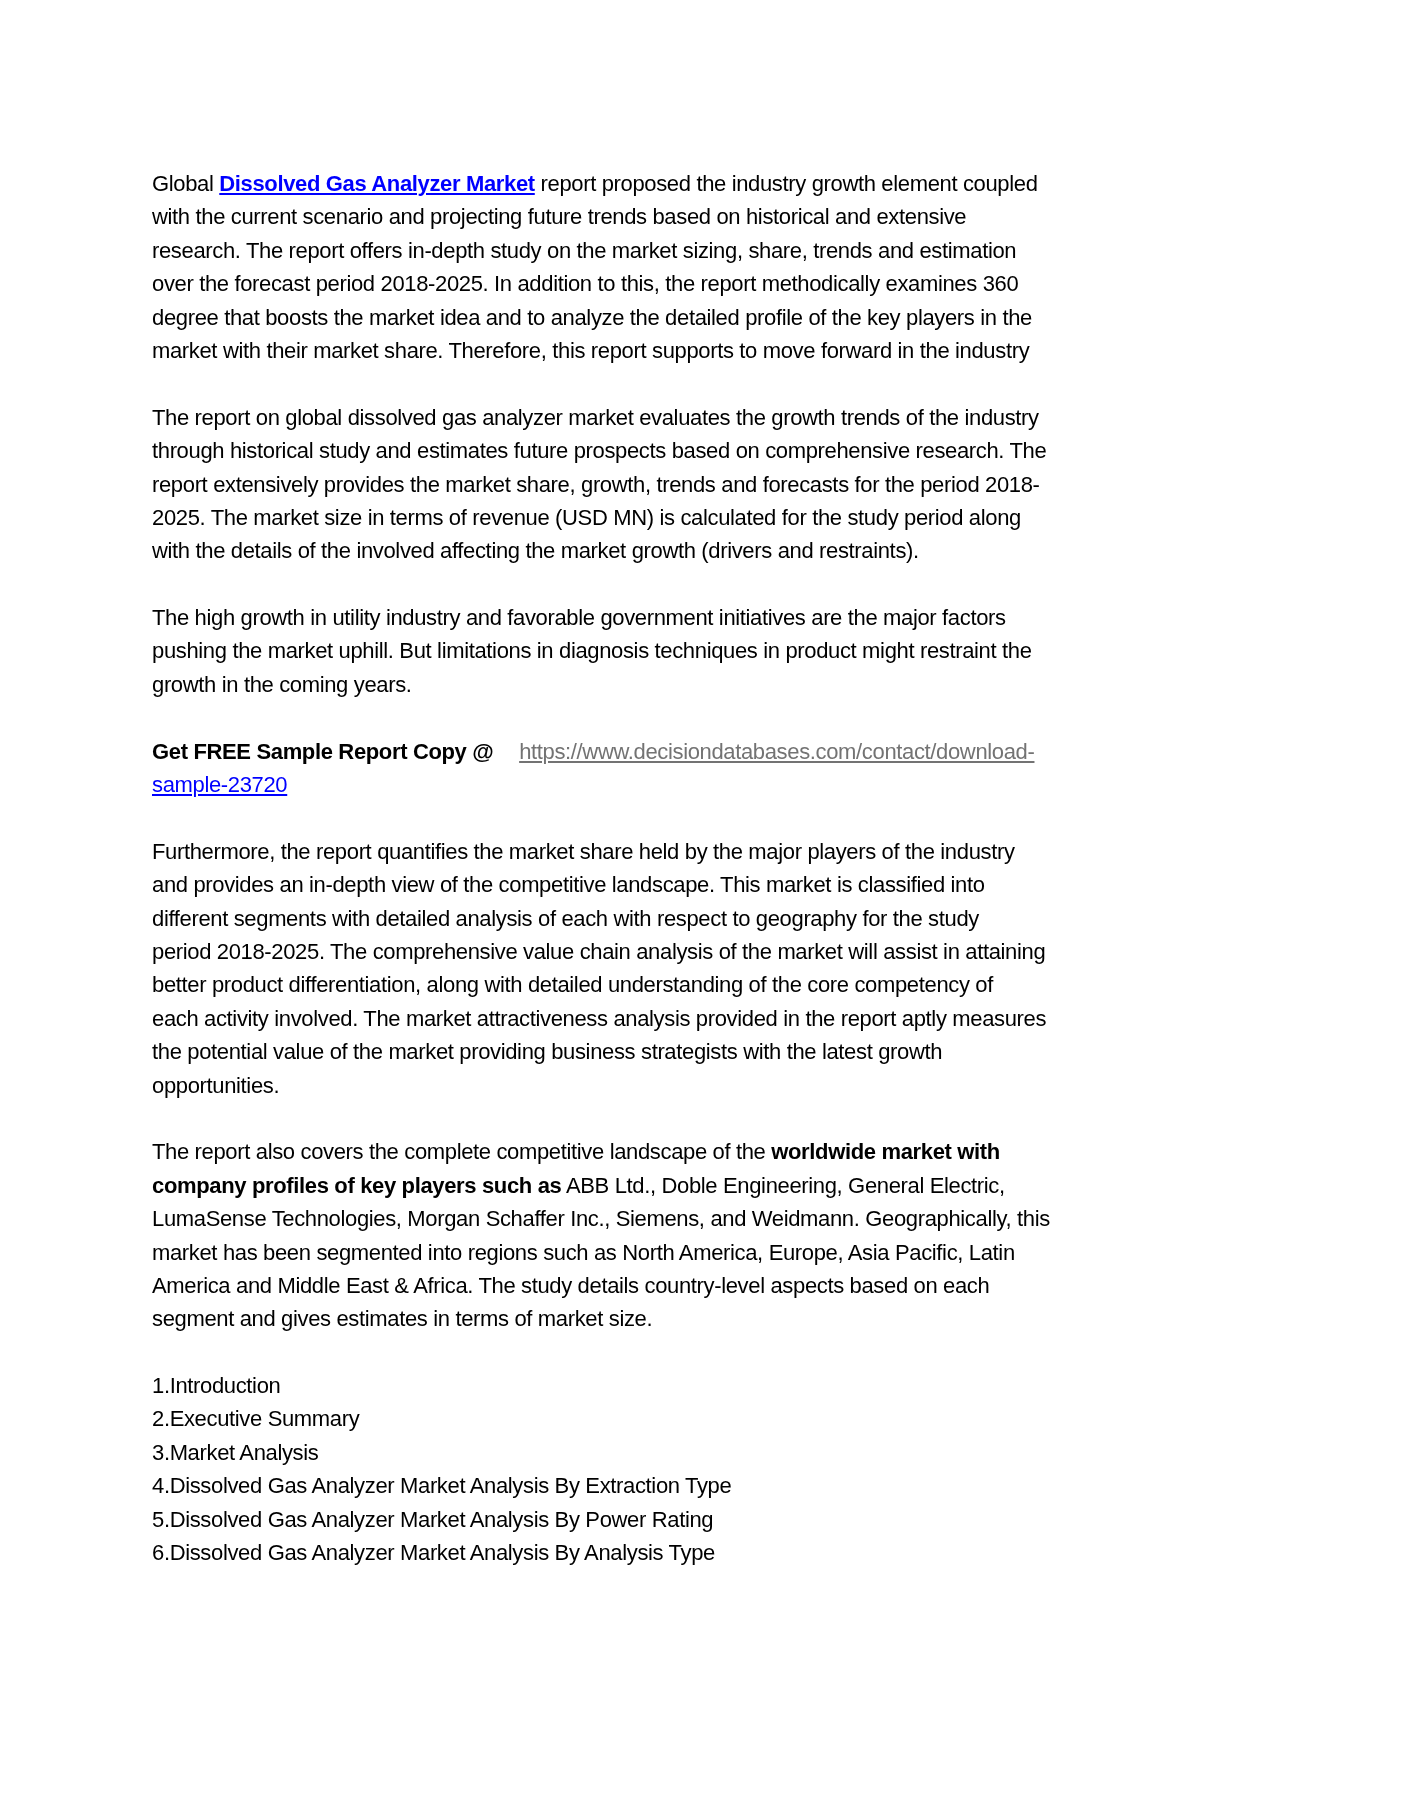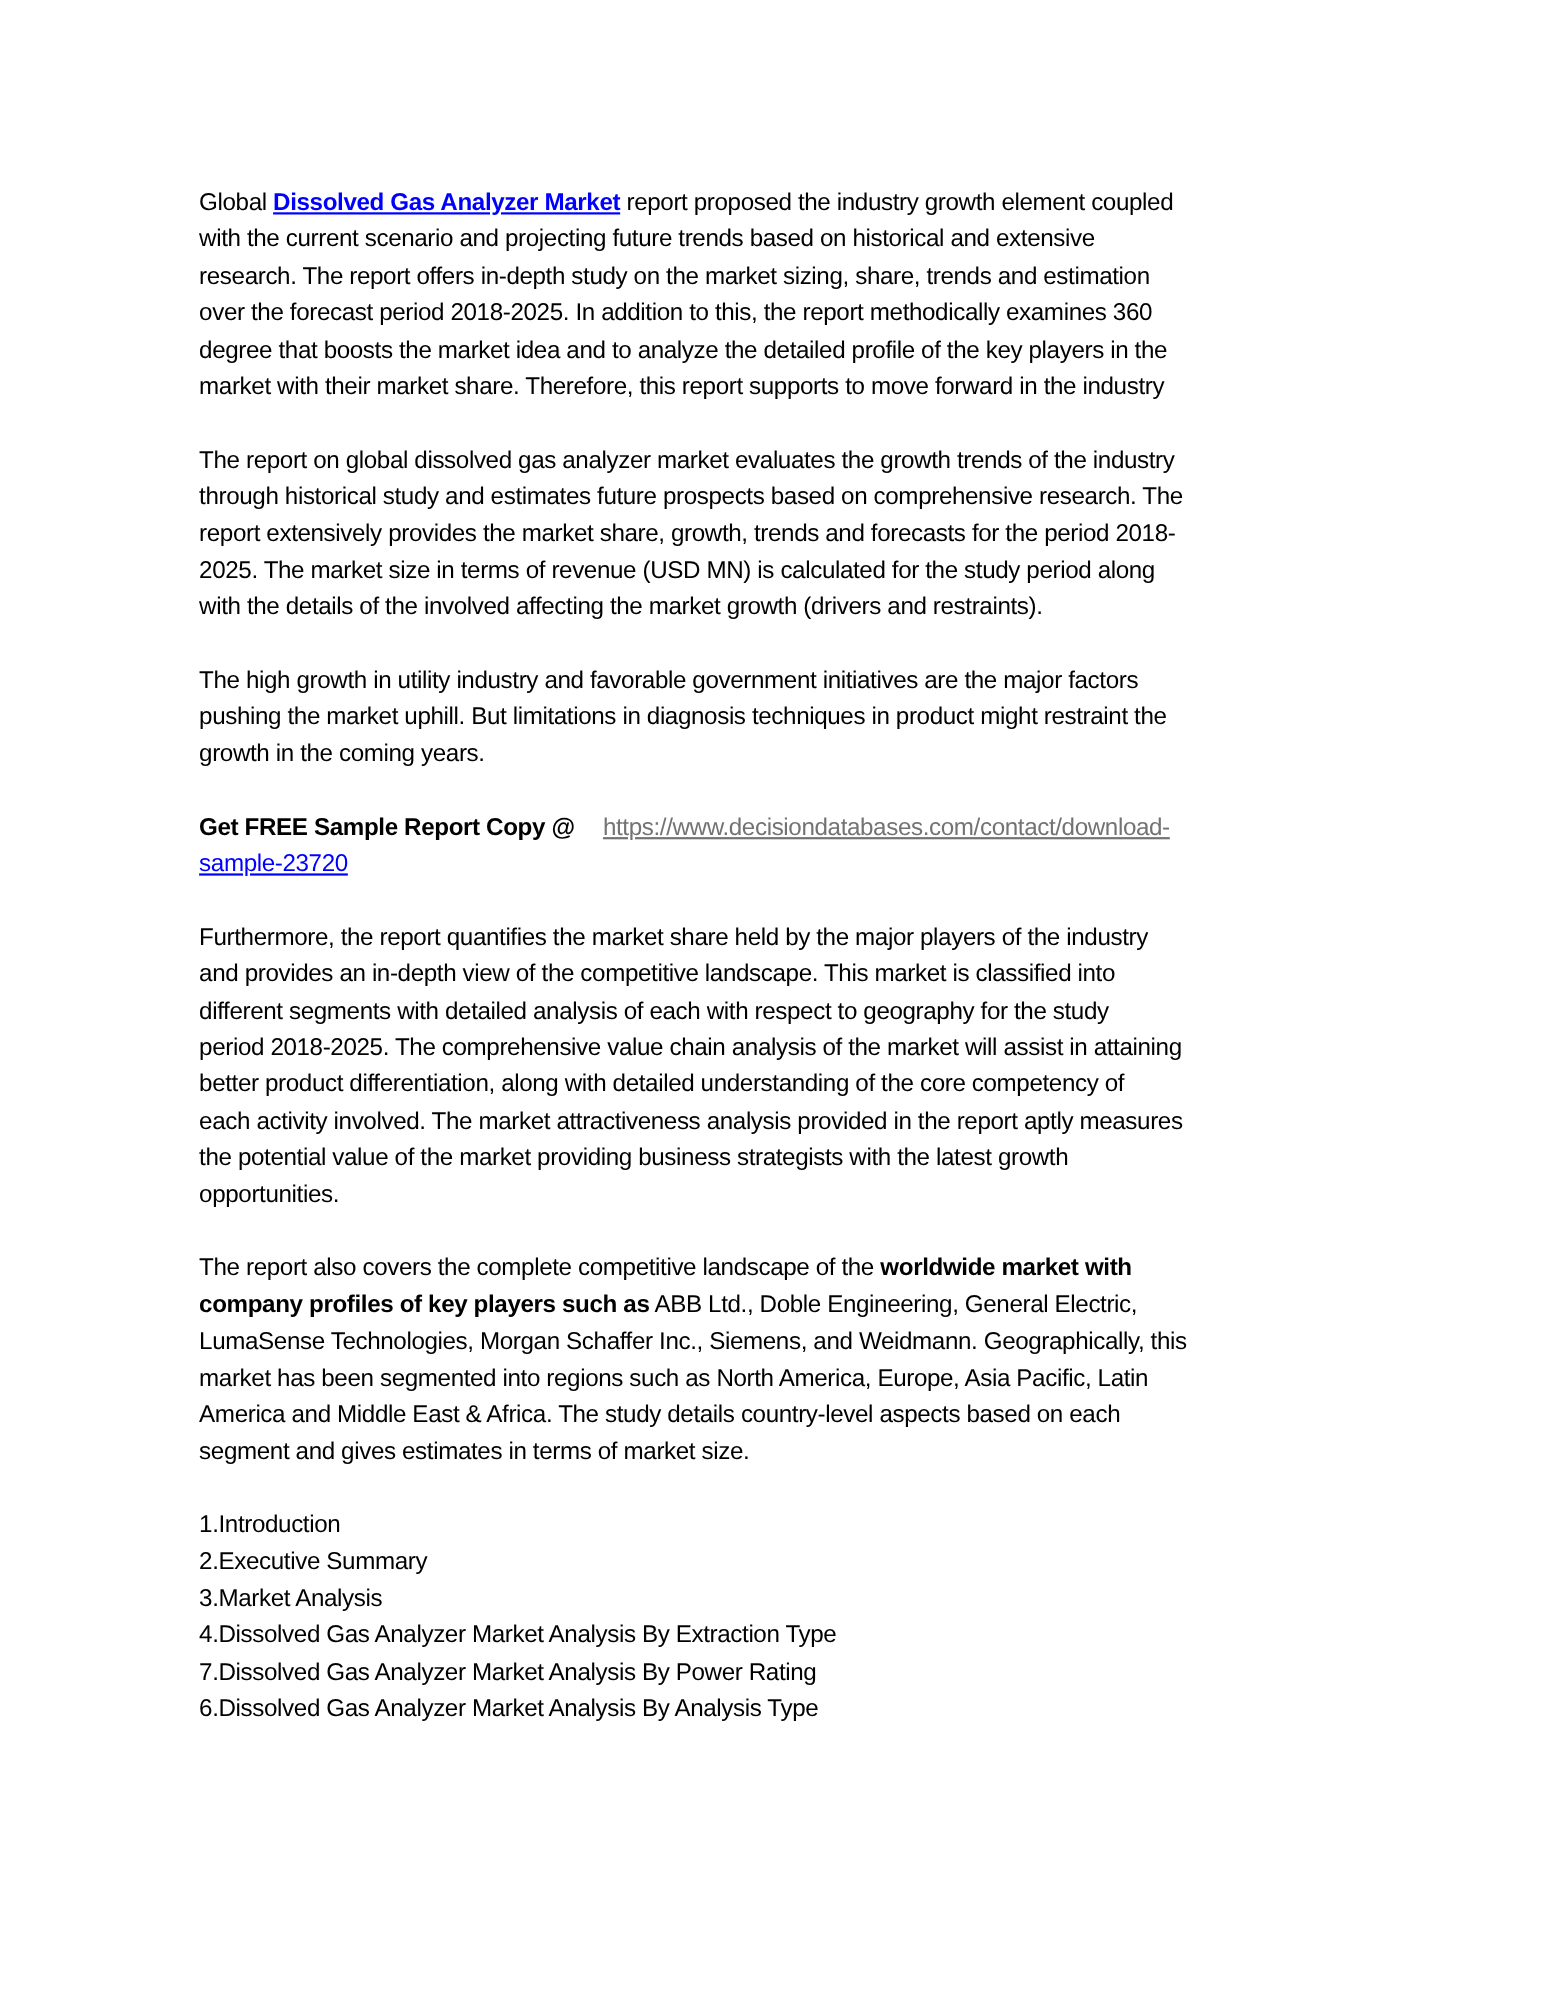--- a/index.html
+++ b/index.html
@@ -10,21 +10,21 @@
     body {
       width: 1406px;
       height: 1819px;
       position: relative;
       overflow: hidden;
       font-family: "Liberation Sans", "DejaVu Sans", sans-serif;
       color: #000000;
     }
     .page {
       position: absolute;
-      left: 181px;
+      left: 152px;
       top: 167px;
       width: 1100px;
     }
     .para {
       margin: 0 0 33.4px 0;
     }
     .line {
       display: block;
       white-space: nowrap;
       height: 33.4px;
@@ -88,16 +88,16 @@
       <span class="line"><span>LumaSense Technologies, Morgan Schaffer Inc., Siemens, and Weidmann. Geographically, this</span></span>
       <span class="line"><span>market has been segmented into regions such as North America, Europe, Asia Pacific, Latin</span></span>
       <span class="line"><span>America and Middle East &amp; Africa. The study details country-level aspects based on each</span></span>
       <span class="line"><span>segment and gives estimates in terms of market size.</span></span>
     </div>
     <div class="para">
       <span class="line"><span>1.Introduction</span></span>
       <span class="line"><span>2.Executive Summary</span></span>
       <span class="line"><span>3.Market Analysis</span></span>
       <span class="line"><span>4.Dissolved Gas Analyzer Market Analysis By Extraction Type</span></span>
-      <span class="line"><span>7.Dissolved Gas Analyzer Market Analysis By Power Rating</span></span>
+      <span class="line"><span>5.Dissolved Gas Analyzer Market Analysis By Power Rating</span></span>
       <span class="line"><span>6.Dissolved Gas Analyzer Market Analysis By Analysis Type</span></span>
     </div>
   </div>
 
 </body></html>

